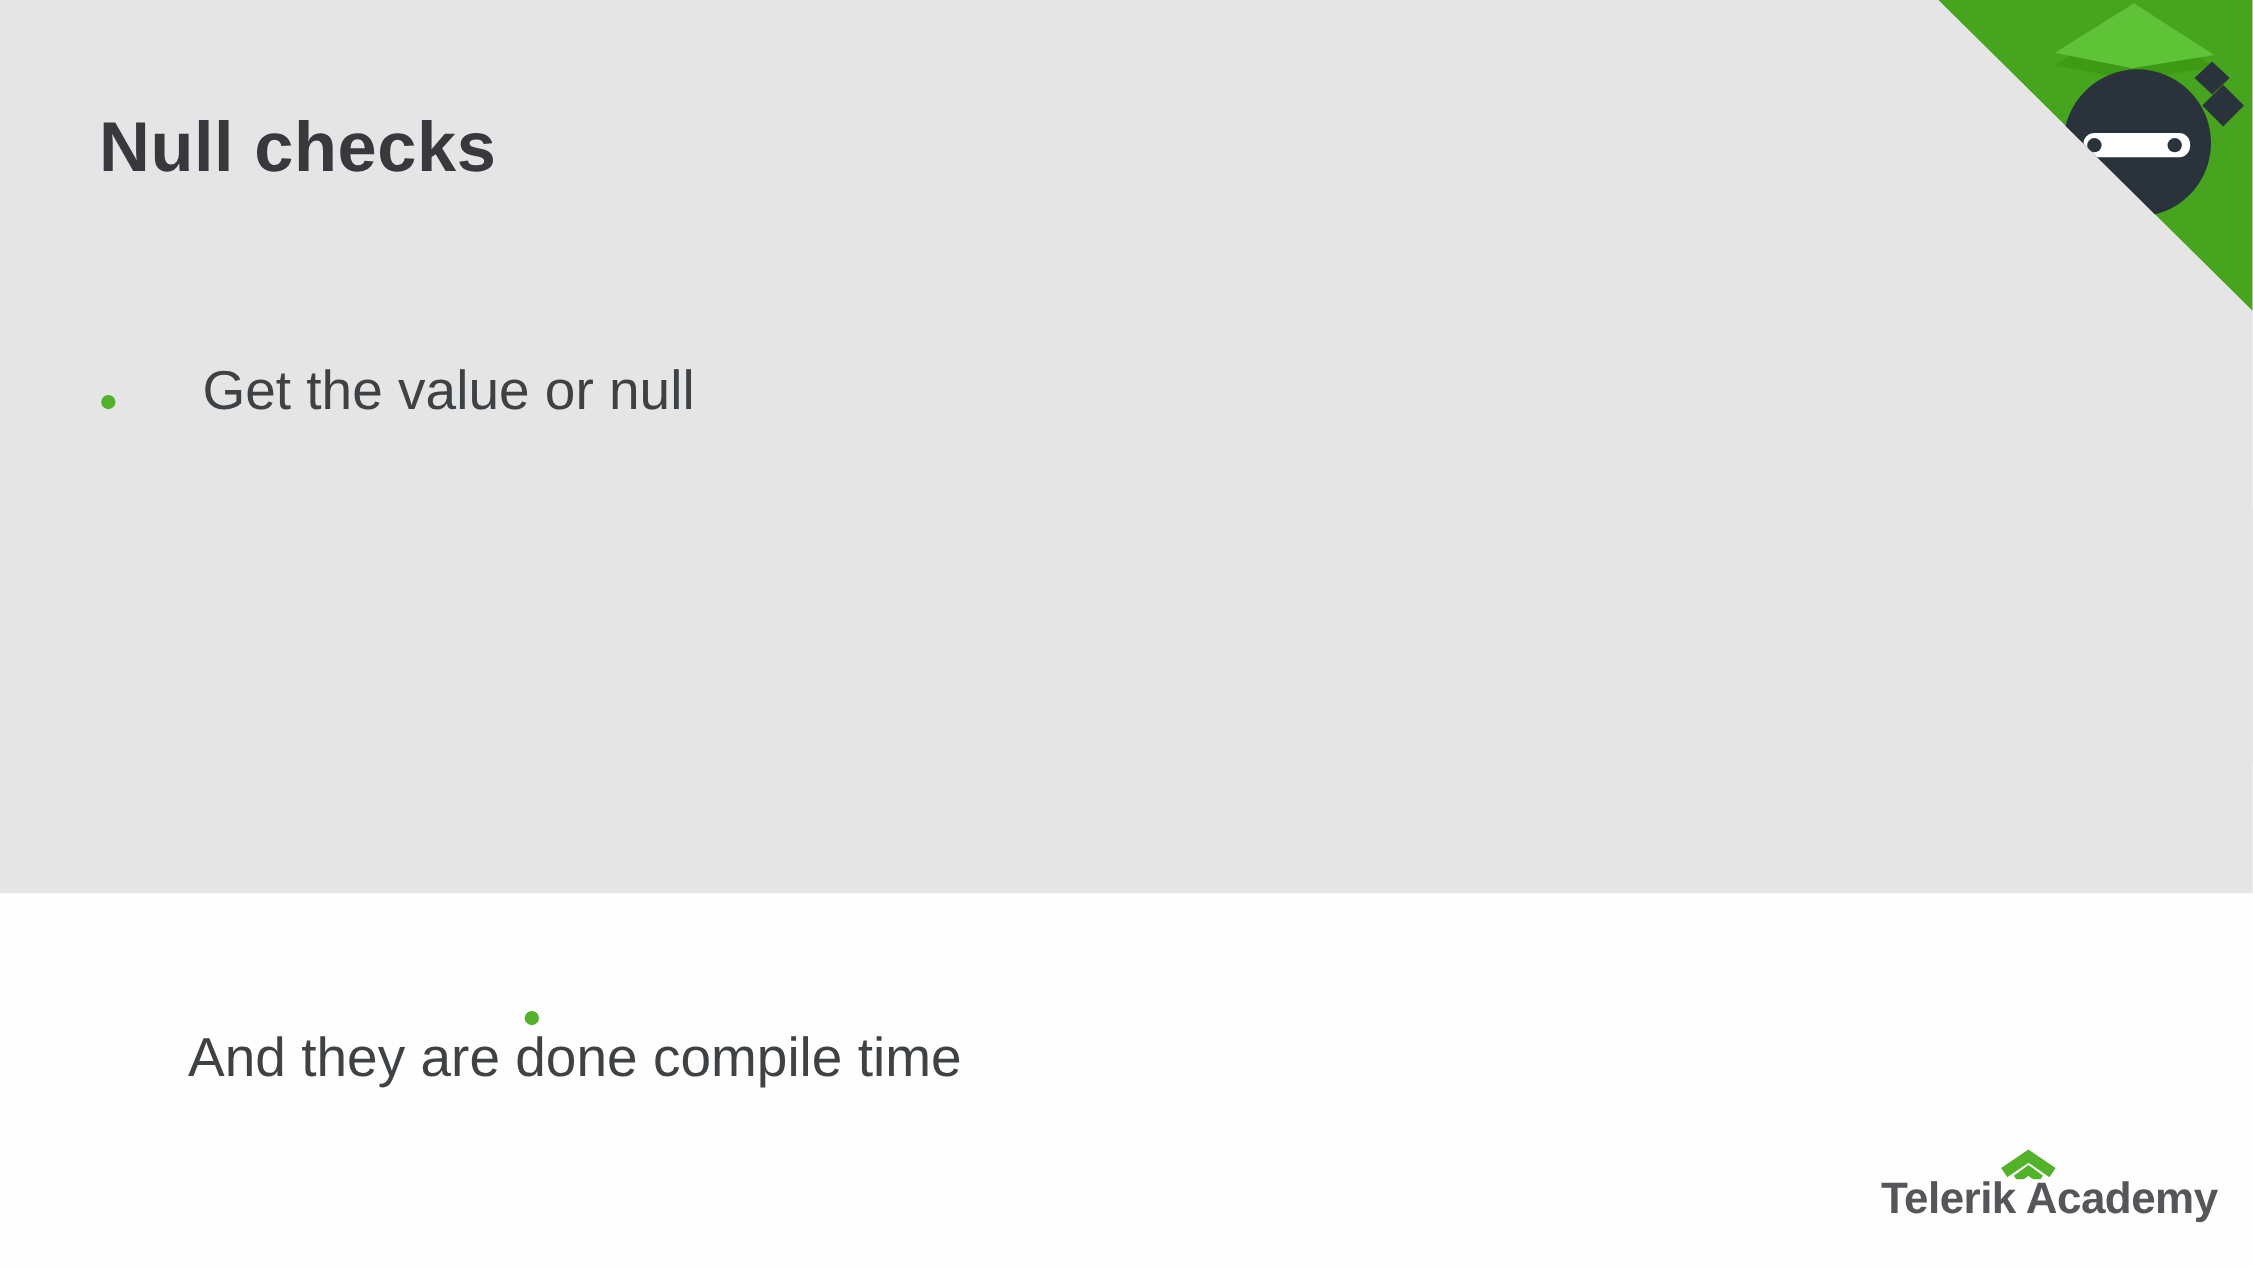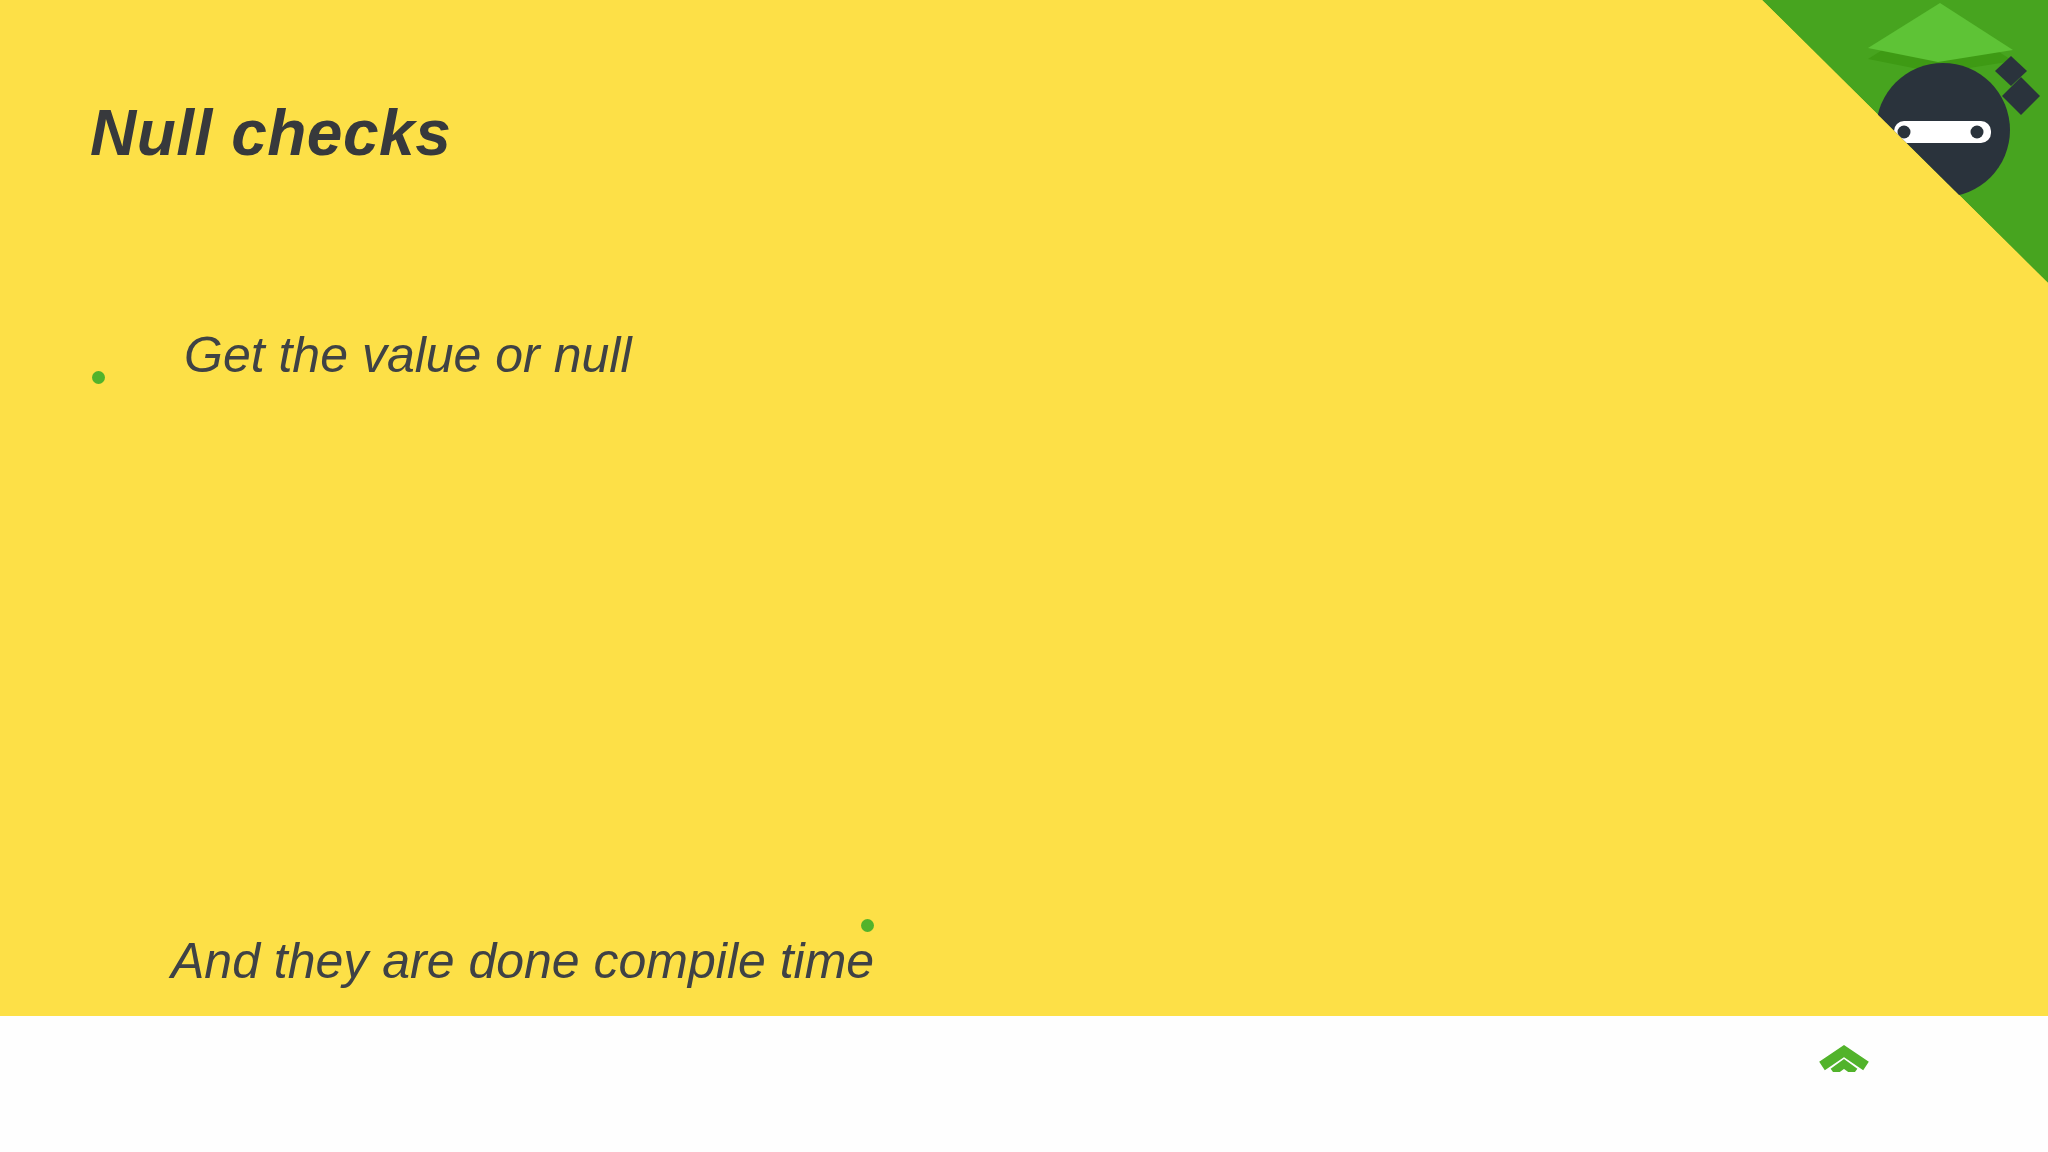--- a/index.html
+++ b/index.html
@@ -7,38 +7,37 @@
     padding: 0;
     width: 2048px;
     height: 1152px;
     overflow: hidden;
     background: #fefefe;
     font-family: "Liberation Sans", sans-serif;
   }
   .slide {
     position: relative;
     width: 2048px;
-    height: 1016px;
-    background: #fde047;
-    font-style: italic;
+    height: 812px;
+    background: #e5e5e5;
   }
   .slide-title {
     position: absolute;
     left: 90px;
     top: 96px;
     font-size: 64px;
     font-weight: bold;
     letter-spacing: 0.5px;
     color: var(--title_gray, #37393c);
   }
   .bullet-row {
     position: absolute;
     left: 92px;
     display: flex;
-    align-items: flex-end;
+    align-items: center;
   }
   .bullet-dot {
     display: inline-block;
     width: 13px;
     height: 13px;
     border-radius: 50%;
     background: var(--bullet_green, #52b32b);
     margin-top: 20px;
     flex: 0 0 auto;
   }
@@ -142,15 +141,16 @@
       <polygon class="fill-navy" points="263,56 279,71 263,86 247,71"></polygon>
       <polygon class="fill-navy" points="273,77 292,96 273,115 254,96"></polygon>
     </g>
   </svg>
 
   <div class="footer-logo">
     <svg class="footer-chevron" viewBox="0 0 52 28" aria-hidden="true">
       <polyline class="stroke-chev" points="4,22 26,7 48,22" stroke-width="10"></polyline>
       <polyline class="stroke-chev" points="15,28 26,20 37,28" stroke-width="8"></polyline>
     </svg>
+    <span class="footer-wordmark">Telerik Academy</span>
   </div>
 
 </div>
 
 </body></html>

